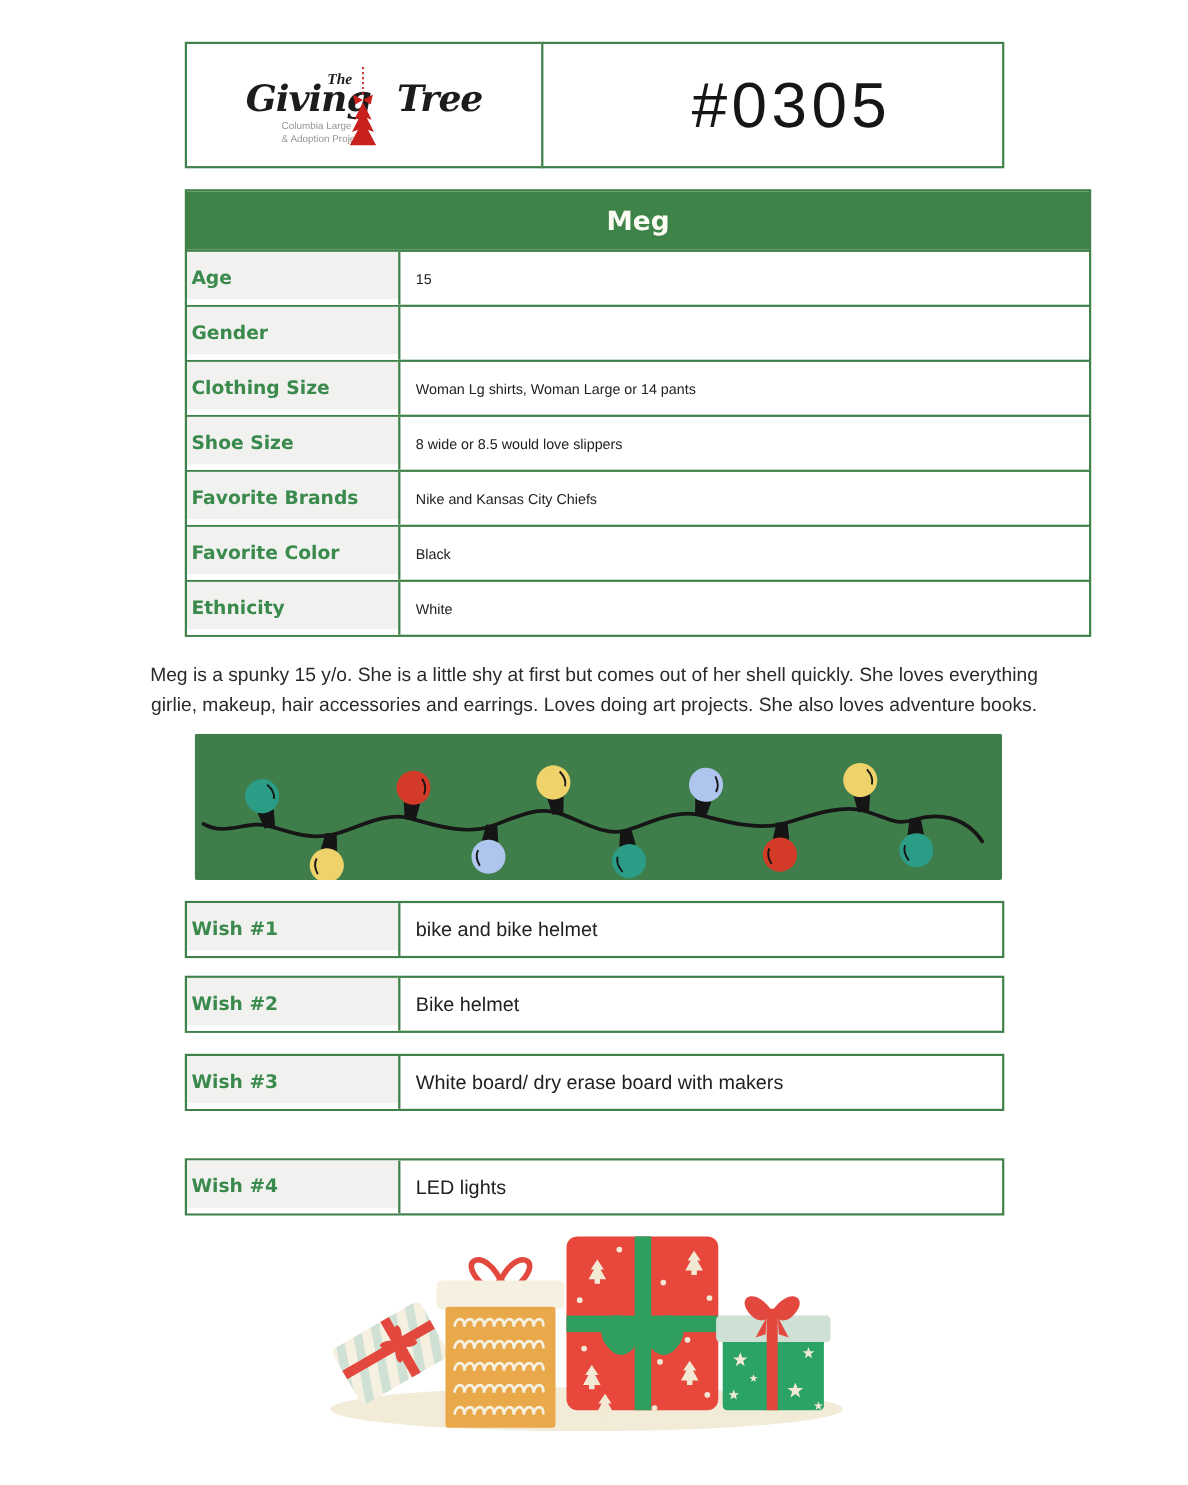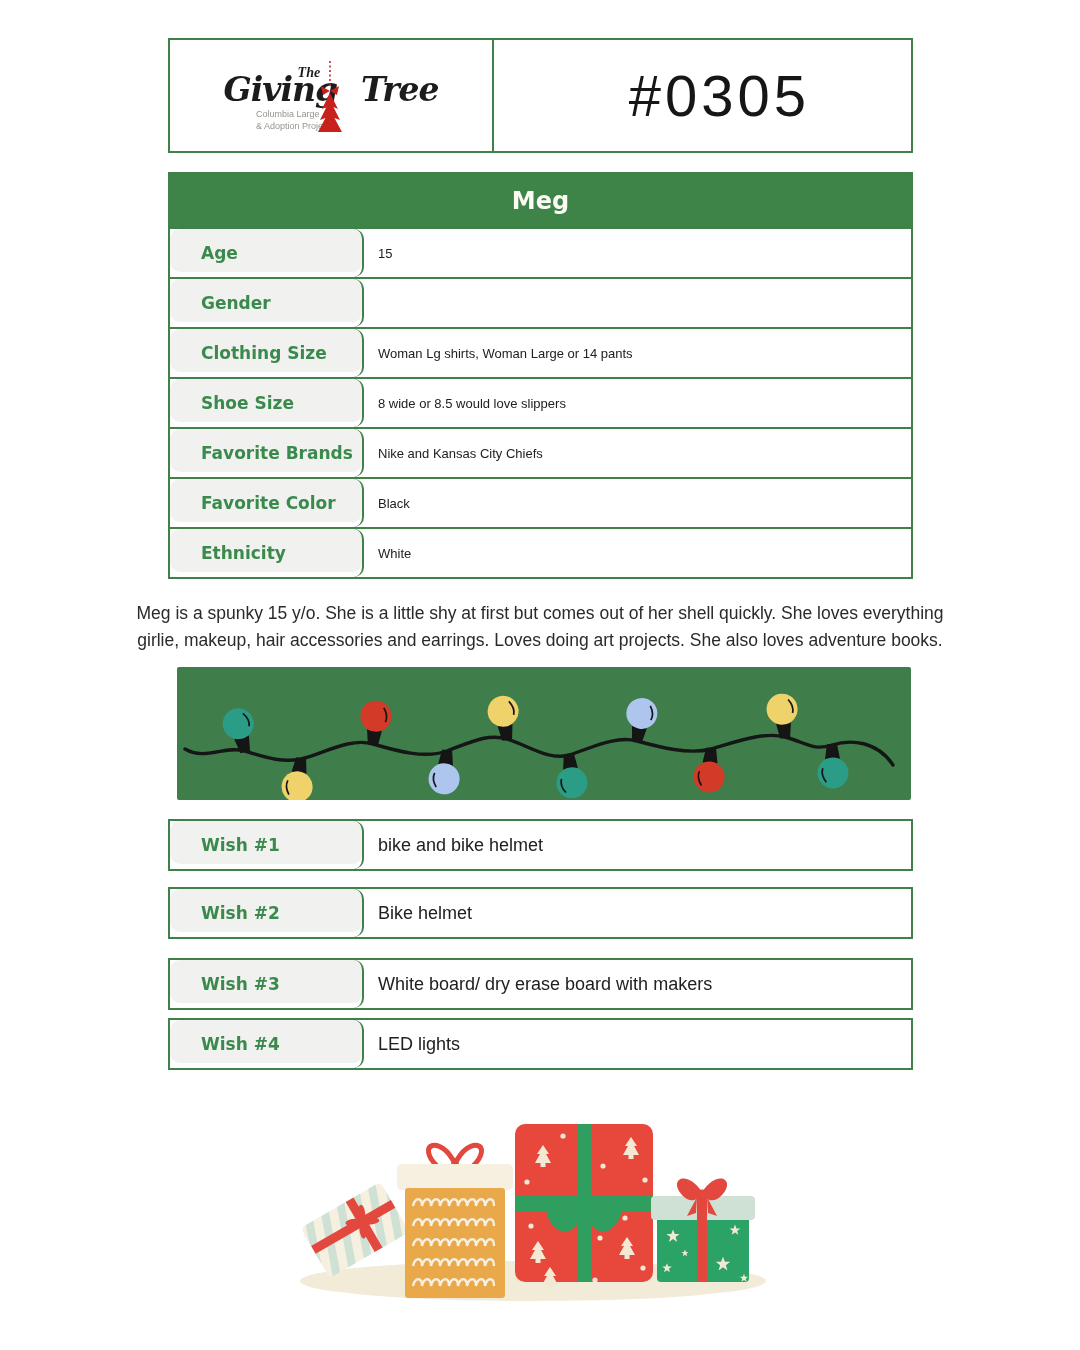--- a/index.html
+++ b/index.html
@@ -31,47 +31,47 @@
               font-size:33px;color:#1c1c1c;letter-spacing:-1px;display:flex;
               justify-content:center;align-items:flex-end;gap:24px;line-height:1;}
   .logo-the{position:absolute;top:6px;left:50%;transform:translateX(-148%);
             font-family:Liberation Serif, serif;font-style:italic;font-weight:bold;
             font-size:14px;color:#1c1c1c;}
   .logo-ornament{position:absolute;left:50%;top:0;transform:translateX(-54%);}
   .logo-sub{margin-top:3px;font-size:9px;color:#979490;text-align:left;
             padding-left:30px;line-height:1.3;}
 
   
-  .profile-table{position:absolute;left:168px;top:172px;width:745px;
+  .profile-table{position:absolute;left:168px;top:172px;width:824px;
                  border:2px solid var(--green-border);box-sizing:border-box;background:#fff;}
   .table-title{height:53px;background:var(--green-fill);color:#fbfbf4;display:flex;
                align-items:center;justify-content:center;
                font-family:"DejaVu Sans",sans-serif;font-weight:bold;font-size:24px;}
   .trow{display:flex;height:50px;border-top:2px solid var(--green-border);box-sizing:border-box;}
   .tlabel{width:194px;background:var(--label-bg);box-shadow:inset 0 -5px 0 #ffffff;
           border-right:2px solid var(--green-border);box-sizing:border-box;
-          display:flex;align-items:center;padding-left:31px;
+          display:flex;align-items:center;padding-left:4px;
           color:var(--label-green);font-family:"DejaVu Sans",sans-serif;
-          font-weight:bold;font-size:17px;border-radius:10px;}
+          font-weight:bold;font-size:17px;}
   .tvalue{flex:1;display:flex;align-items:center;padding-left:14px;
           font-size:13px;color:var(--ink);}
 
   
   .description{position:absolute;top:600px;left:120px;width:840px;text-align:center;
                font-size:17.5px;line-height:1.52;color:#2a2a2a;}
 
   
   .lights-banner{position:absolute;left:177px;top:667px;width:734px;height:133px;}
 
   
   .wish{position:absolute;left:168px;width:745px;height:52px;
         border:2px solid var(--green-border);box-sizing:border-box;display:flex;background:#fff;}
   .wish .tlabel{height:100%;}
   .wish .tvalue{font-size:18px;}
-  .wish1{top:819px;} .wish2{top:887px;} .wish3{top:958px;} .wish4{top:1018px;}
+  .wish1{top:819px;} .wish2{top:887px;} .wish3{top:958px;} .wish4{top:1053px;}
 
   
   .gifts{position:absolute;left:295px;top:1118px;}
 </style>
 </head>
 <body>
 
 <div class="page">
 
   <div class="header">

